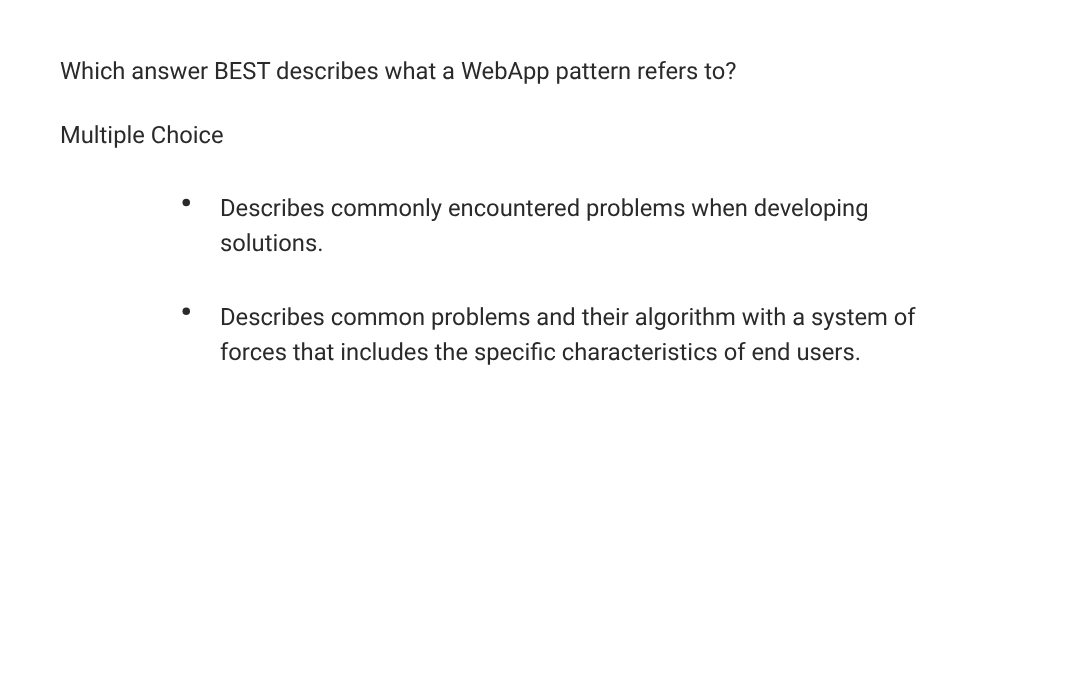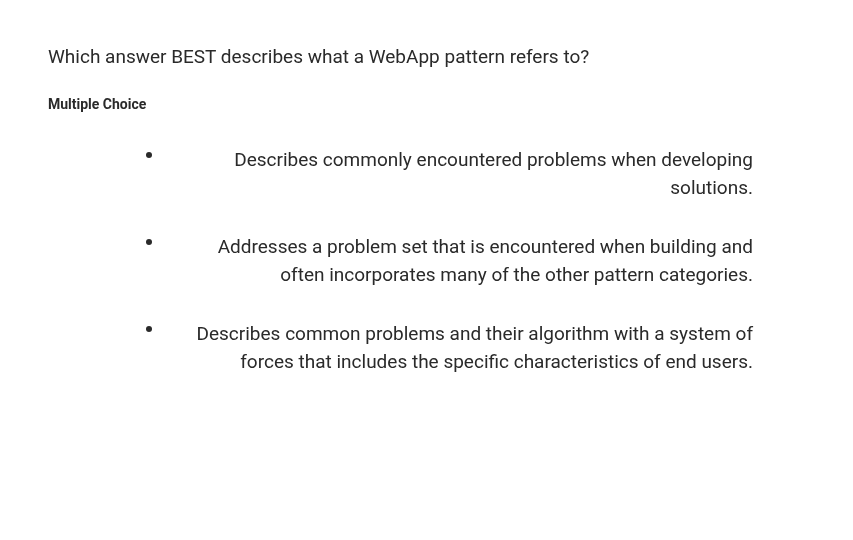--- a/index.html
+++ b/index.html
@@ -15,30 +15,29 @@
       padding: 32px 36px;
       color: #2a2a2a;
     }
     .question {
       font-size: 19px;
       font-weight: 400;
       margin-bottom: 24px;
       line-height: 1.4;
     }
     .subtitle {
-      font-size: 14px;
-      font-weight: 700;
+      font-size: 19px;
+      font-weight: 400;
       margin-bottom: 28px;
       line-height: 1.4;
     }
     .options {
       list-style: none;
       padding-left: 90px;
       padding-right: 60px;
-      text-align: right;
     }
     .option-item {
       display: flex;
       align-items: flex-start;
       margin-bottom: 24px;
     }
     .bullet {
       width: 6px;
       height: 6px;
       background: #2a2a2a;
@@ -59,19 +58,15 @@
 <div class="question">Which answer BEST describes what a WebApp pattern refers to?</div>
 <div class="subtitle">Multiple Choice</div>
 
 <ul class="options">
   <li class="option-item">
     <span class="bullet"></span>
     <span class="option-text">Describes commonly encountered problems when developing solutions.</span>
   </li>
   <li class="option-item">
     <span class="bullet"></span>
-    <span class="option-text">Addresses a problem set that is encountered when building and often incorporates many of the other pattern categories.</span>
-  </li>
-  <li class="option-item">
-    <span class="bullet"></span>
     <span class="option-text">Describes common problems and their algorithm with a system of forces that includes the specific characteristics of end users.</span>
   </li>
 </ul>
 
 </body></html>

